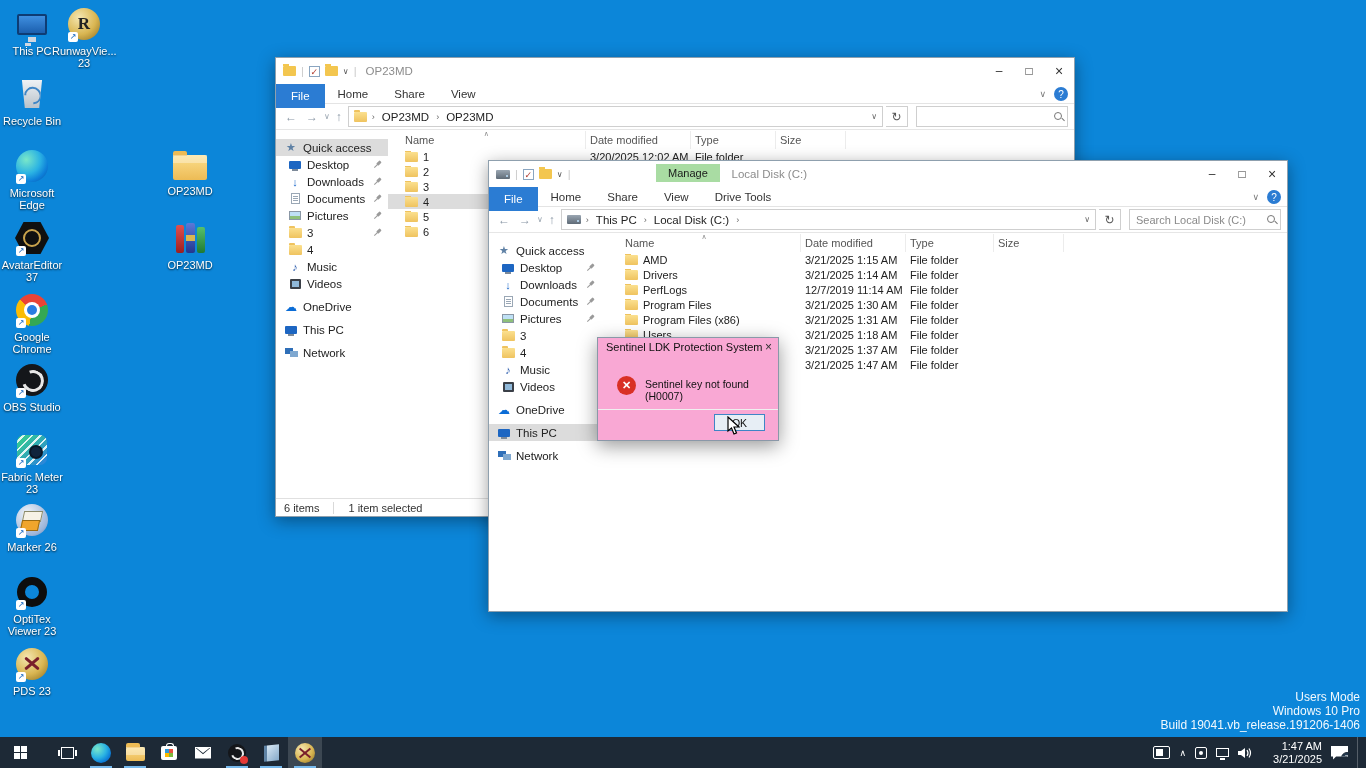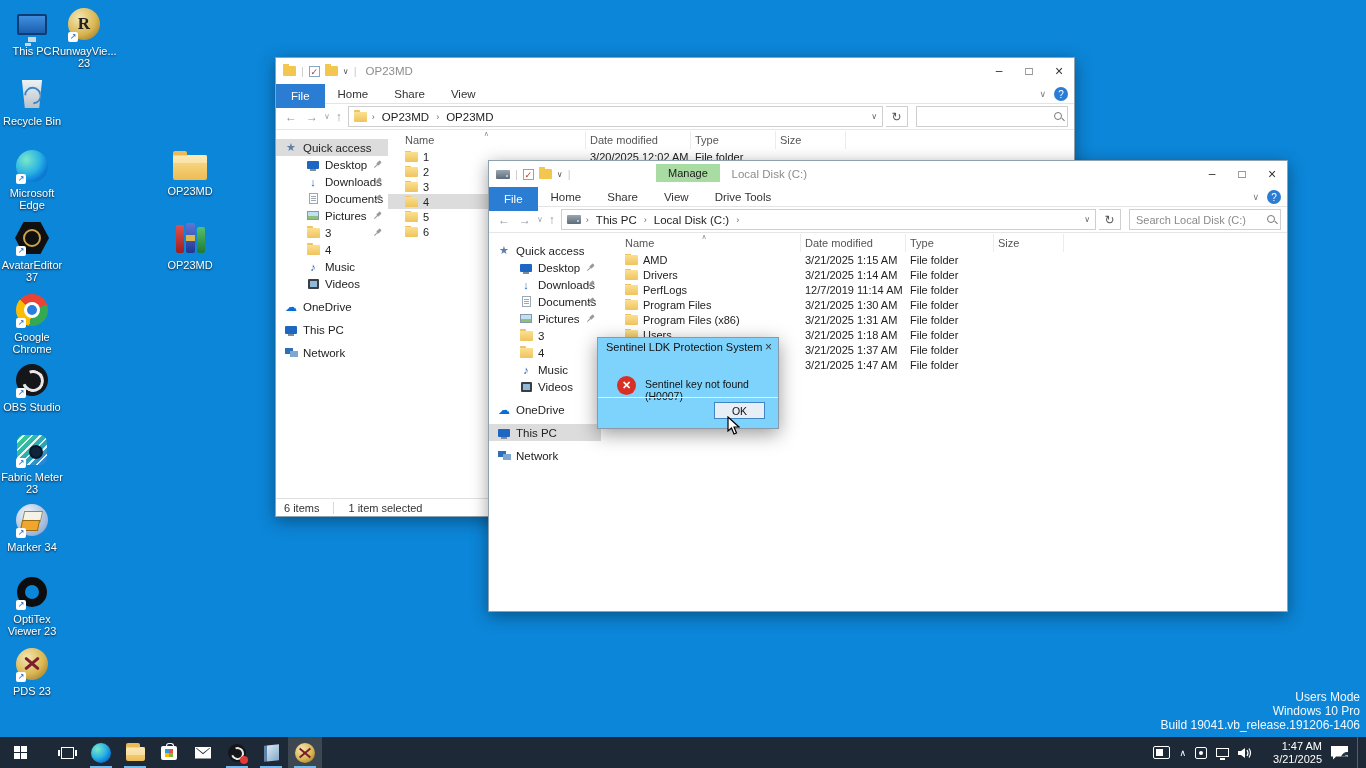--- a/index.html
+++ b/index.html
@@ -80,21 +80,21 @@
   .crumb .dd-end { margin-left:auto; color:#666; font-size:8px; }
   .refr { width:22px; height:21px; border:1px solid #cfcfcf; border-left:none; display:flex; align-items:center; justify-content:center; color:#555; font-size:12px; background:#fff; }
   .sbox { width:152px; height:21px; border:1px solid #cfcfcf; margin-left:5px; display:flex; align-items:center; background:#fff; position:relative; }
   .sbox input { border:none; outline:none; width:100%; height:100%; padding:0 20px 0 6px; font-size:11px; font-family:"Liberation Sans",sans-serif; color:#333; background:transparent; }
   .sbox input::placeholder { color:#8a8a8a; }
   .mag { position:absolute; right:5px; top:5px; width:8px; height:8px; border:1.4px solid #777; border-radius:50%; }
   .mag::after { content:""; position:absolute; left:6px; top:6px; width:4px; height:1.4px; background:#777; transform:rotate(45deg); }
 
   .wbody { display:flex; position:absolute; top:73px; bottom:18px; left:0; right:0; overflow:hidden; }
   .sidep { width:112px; padding-top:8px; overflow:hidden; flex:none; }
-  .sitem { height:17px; display:flex; align-items:center; gap:5px; padding-left:30px; font-size:11.5px; color:#222; position:relative; white-space:nowrap; }
+  .sitem { height:17px; display:flex; align-items:center; gap:5px; padding-left:12px; font-size:11.5px; color:#222; position:relative; white-space:nowrap; }
   .sitem.top { padding-left:8px; }
   .sitem.sel { background:#dcdcdc; }
   .sitem .pin { position:absolute; right:6px; top:4px; width:9px; height:9px; transform:rotate(45deg); }
   .sitem .pin::before { content:""; position:absolute; left:3px; top:0; width:3px; height:5px; background:#9a9a9a; border-radius:1px; }
   .sitem .pin::after { content:""; position:absolute; left:4px; top:5px; width:1px; height:4px; background:#9a9a9a; }
   .si { width:14px; display:inline-flex; justify-content:center; flex:none; }
   .ic-star { color:#5f81a5; font-size:11px; }
   .ic-down { color:#1a66c9; font-weight:bold; font-size:11px; }
   .ic-note { color:#2f5fae; font-size:11px; }
   .ic-cloud { color:#0a6cd6; font-size:12px; }
@@ -125,21 +125,21 @@
 
   .statusb { position:absolute; left:0; right:0; bottom:0; height:18px; border-top:1px solid #e0e0e0; display:flex; align-items:center; padding:0 8px; gap:14px; font-size:11px; color:#333; background:#fff; }
   .statusb .sep { width:1px; height:12px; background:#d9d9d9; }
   .viewtoggles { position:absolute; right:4px; bottom:2px; display:flex; gap:2px; }
   .vt { width:16px; height:14px; border:1px solid transparent; display:flex; align-items:center; justify-content:center; }
   .vt.sel { background:#d5e9f7; border-color:#9ecef0; }
   .vt-lines { width:9px; height:8px; background:repeating-linear-gradient(#6f8ba5 0 1px, transparent 1px 3px); }
   .vt-box { width:9px; height:8px; border:1px solid #8aa0b5; background:#d9e6f2; }
 
   
-  #dialog { position:absolute; left:597px; top:337px; width:182px; height:92px; background:#7dd3fc; border:1px solid #8a98a8; box-shadow:0 5px 18px rgba(0,0,0,.4); z-index:30; font-size:11px; }
+  #dialog { position:absolute; left:597px; top:337px; width:182px; height:104px; background:#f9a8d4; border:1px solid #8a98a8; box-shadow:0 5px 18px rgba(0,0,0,.4); z-index:30; font-size:11px; }
   #dialog .dtitle { height:18px; display:flex; align-items:center; padding-left:8px; color:#111; }
   #dialog .dclose { position:absolute; right:6px; top:2px; color:#333; font-size:12px; }
   .derr { position:absolute; left:19px; top:38px; width:19px; height:19px; border-radius:50%; background:#d93025; color:#fff; font-size:11px; font-weight:bold; display:flex; align-items:center; justify-content:center; }
   .dmsg { position:absolute; left:47px; top:40px; font-size:10.5px; color:#111; }
   .dfootline { position:absolute; left:0; right:0; bottom:30px; height:1px; background:#f0f0f0; }
   .okbtn { position:absolute; right:13px; bottom:9px; width:51px; height:17px; background:#e7eef5; border:1px solid #3f85c6; font-size:10.5px; color:#111; display:flex; align-items:center; justify-content:center; }
 
   
   #cursor { position:absolute; left:727px; top:416px; z-index:60; }
 
@@ -263,21 +263,21 @@
       <div class="g-fab"></div>
       <span class="sc-arrow">↗</span>
     </div>
   <div class="lbl">Fabric Meter 23</div>
 </div>
 <div class="dicon" style="left:0;top:502px">
   <div class="ig">
       <div class="g-marker"></div>
       <span class="sc-arrow">↗</span>
     </div>
-  <div class="lbl">Marker 34</div>
+  <div class="lbl">Marker 26</div>
 </div>
 <div class="dicon" style="left:0;top:574px">
   <div class="ig">
       <div class="g-ring"></div>
       <span class="sc-arrow">↗</span>
     </div>
   <div class="lbl">OptiTex Viewer 23</div>
 </div>
 <div class="dicon" style="left:0;top:646px">
   <div class="ig">

